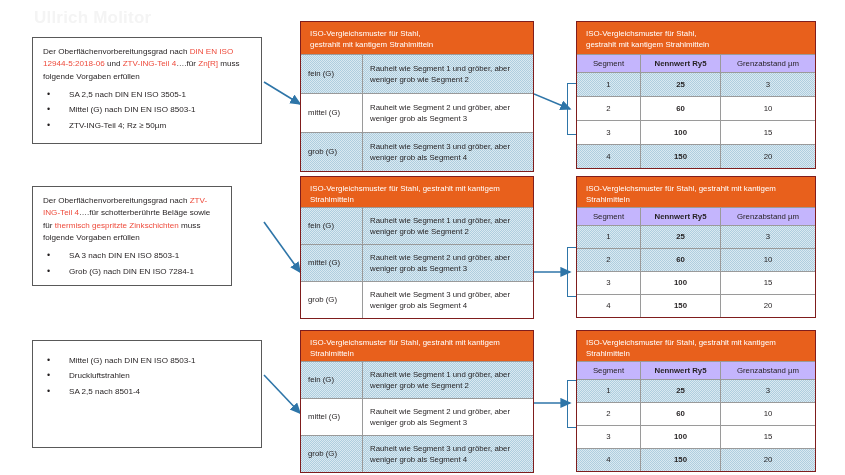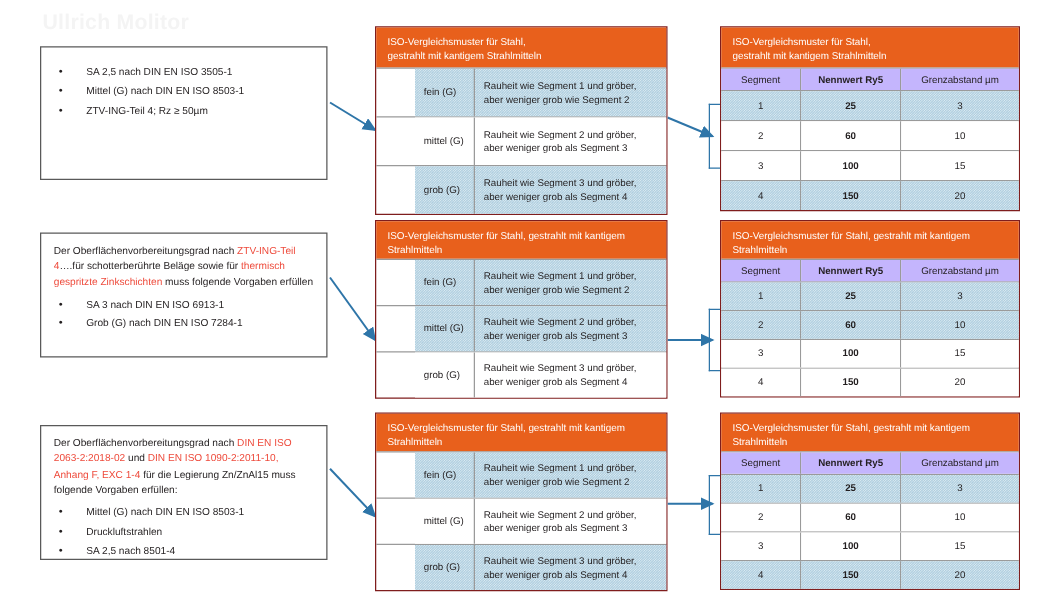--- a/index.html
+++ b/index.html
@@ -80,21 +80,21 @@
     background-image:
       linear-gradient(45deg,rgba(255,255,255,.55) 25%,transparent 25%,transparent 75%,rgba(255,255,255,.55) 75%),
       linear-gradient(45deg,rgba(255,255,255,.55) 25%,transparent 25%,transparent 75%,rgba(255,255,255,.55) 75%);
     background-size:2px 2px;
     background-position:0 0,1px 1px;
   }
   .fill-white{background:#ffffff;}
   .fill-peach{background:#c4b5fd;}
 
   
-  .mid .c-label{width:48px;border-right:1px solid #9a9a9a;margin-left:31px;}
+  .mid .c-label{width:62px;border-right:1px solid #9a9a9a;}
   .mid .c-desc{flex:1;}
 
   
   .seg .c1{width:64px;justify-content:center;border-right:1px solid #9a9a9a;}
   .seg .c2{width:80px;justify-content:center;border-right:1px solid #9a9a9a;font-weight:bold;}
   .seg .c3{flex:1;justify-content:center;}
   .seg .subhead .cell{font-size:7.8px;}
 
   
   .conn{position:absolute;pointer-events:none;}
@@ -107,20 +107,21 @@
   }
 </style>
 </head>
 <body>
 
 <div class="slide-title">Ullrich Molitor</div>
 
 <div class="row row1">
 
   <div class="stmt" style="left:32px;top:37px;width:230px;height:107px;">
+    <p class="para"><span>Der Oberflächenvorbereitungsgrad nach </span><span class="hl">DIN EN ISO 12944-5:2018-06</span><span> und </span><span class="hl">ZTV-ING-Teil 4</span><span>….für </span><span class="hl">Zn[R]</span><span> muss folgende Vorgaben erfüllen</span></p>
     <ul>
       <li><span class="bul">•</span><span>SA 2,5 nach DIN EN ISO 3505-1</span></li>
       <li><span class="bul">•</span><span>Mittel (G) nach DIN EN ISO 8503-1</span></li>
       <li><span class="bul">•</span><span>ZTV-ING-Teil 4; Rz ≥ 50µm</span></li>
     </ul>
   </div>
 
   <svg class="conn" style="left:262px;top:76px;" width="46" height="36">
     <defs>
         <marker id="ah1" markerWidth="7" markerHeight="7" refX="6" refY="3.2" orient="auto">
@@ -183,24 +184,24 @@
     <div class="trow">
       <div class="cell c1 fill-blue" style="height:23px;">4</div>
       <div class="cell c2 fill-blue" style="height:23px;">150</div>
       <div class="cell c3 fill-blue" style="height:23px;">20</div>
     </div>
   </div>
 </div>
 
 <div class="row row2">
 
-  <div class="stmt" style="left:32px;top:21px;width:230px;height:100px;">
+  <div class="stmt" style="left:32px;top:21px;width:200px;height:100px;">
     <p class="para"><span>Der Oberflächenvorbereitungsgrad nach </span><span class="hl">ZTV-ING-Teil 4</span><span>….für schotterberührte Beläge sowie für </span><span class="hl">thermisch gespritzte Zinkschichten</span><span> muss folgende Vorgaben erfüllen</span></p>
     <ul>
-      <li><span class="bul">•</span><span>SA 3 nach DIN EN ISO 6913-1</span></li>
+      <li><span class="bul">•</span><span>SA 3 nach DIN EN ISO 8503-1</span></li>
       <li><span class="bul">•</span><span>Grob (G) nach DIN EN ISO 7284-1</span></li>
     </ul>
   </div>
 
   <svg class="conn" style="left:262px;top:53px;" width="46" height="62">
     <defs>
         <marker id="ah3" markerWidth="7" markerHeight="7" refX="6" refY="3.2" orient="auto">
           <path d="M0,0 L7,3.2 L0,6.4 z" fill="#2e75a8"></path>
         </marker>
       </defs>
@@ -259,21 +260,20 @@
       <div class="cell c1 fill-white" style="height:22px;">4</div>
       <div class="cell c2 fill-white" style="height:22px;">150</div>
       <div class="cell c3 fill-white" style="height:22px;">20</div>
     </div>
   </div>
 </div>
 
 <div class="row row3">
 
   <div class="stmt" style="left:32px;top:17px;width:230px;height:108px;">
-    <p class="para"><span>Der Oberflächenvorbereitungsgrad nach </span><span class="hl">DIN EN ISO 2063-2:2018-02</span><span> und </span><span class="hl">DIN EN ISO 1090-2:2011-10, Anhang F, EXC 1-4</span><span> für die Legierung Zn/ZnAl15 muss folgende Vorgaben erfüllen:</span></p>
     <ul>
       <li><span class="bul">•</span><span>Mittel (G) nach DIN EN ISO 8503-1</span></li>
       <li><span class="bul">•</span><span>Druckluftstrahlen</span></li>
       <li><span class="bul">•</span><span>SA 2,5 nach 8501-4</span></li>
     </ul>
   </div>
 
   <svg class="conn" style="left:262px;top:48px;" width="46" height="50">
     <defs>
         <marker id="ah5" markerWidth="7" markerHeight="7" refX="6" refY="3.2" orient="auto">

